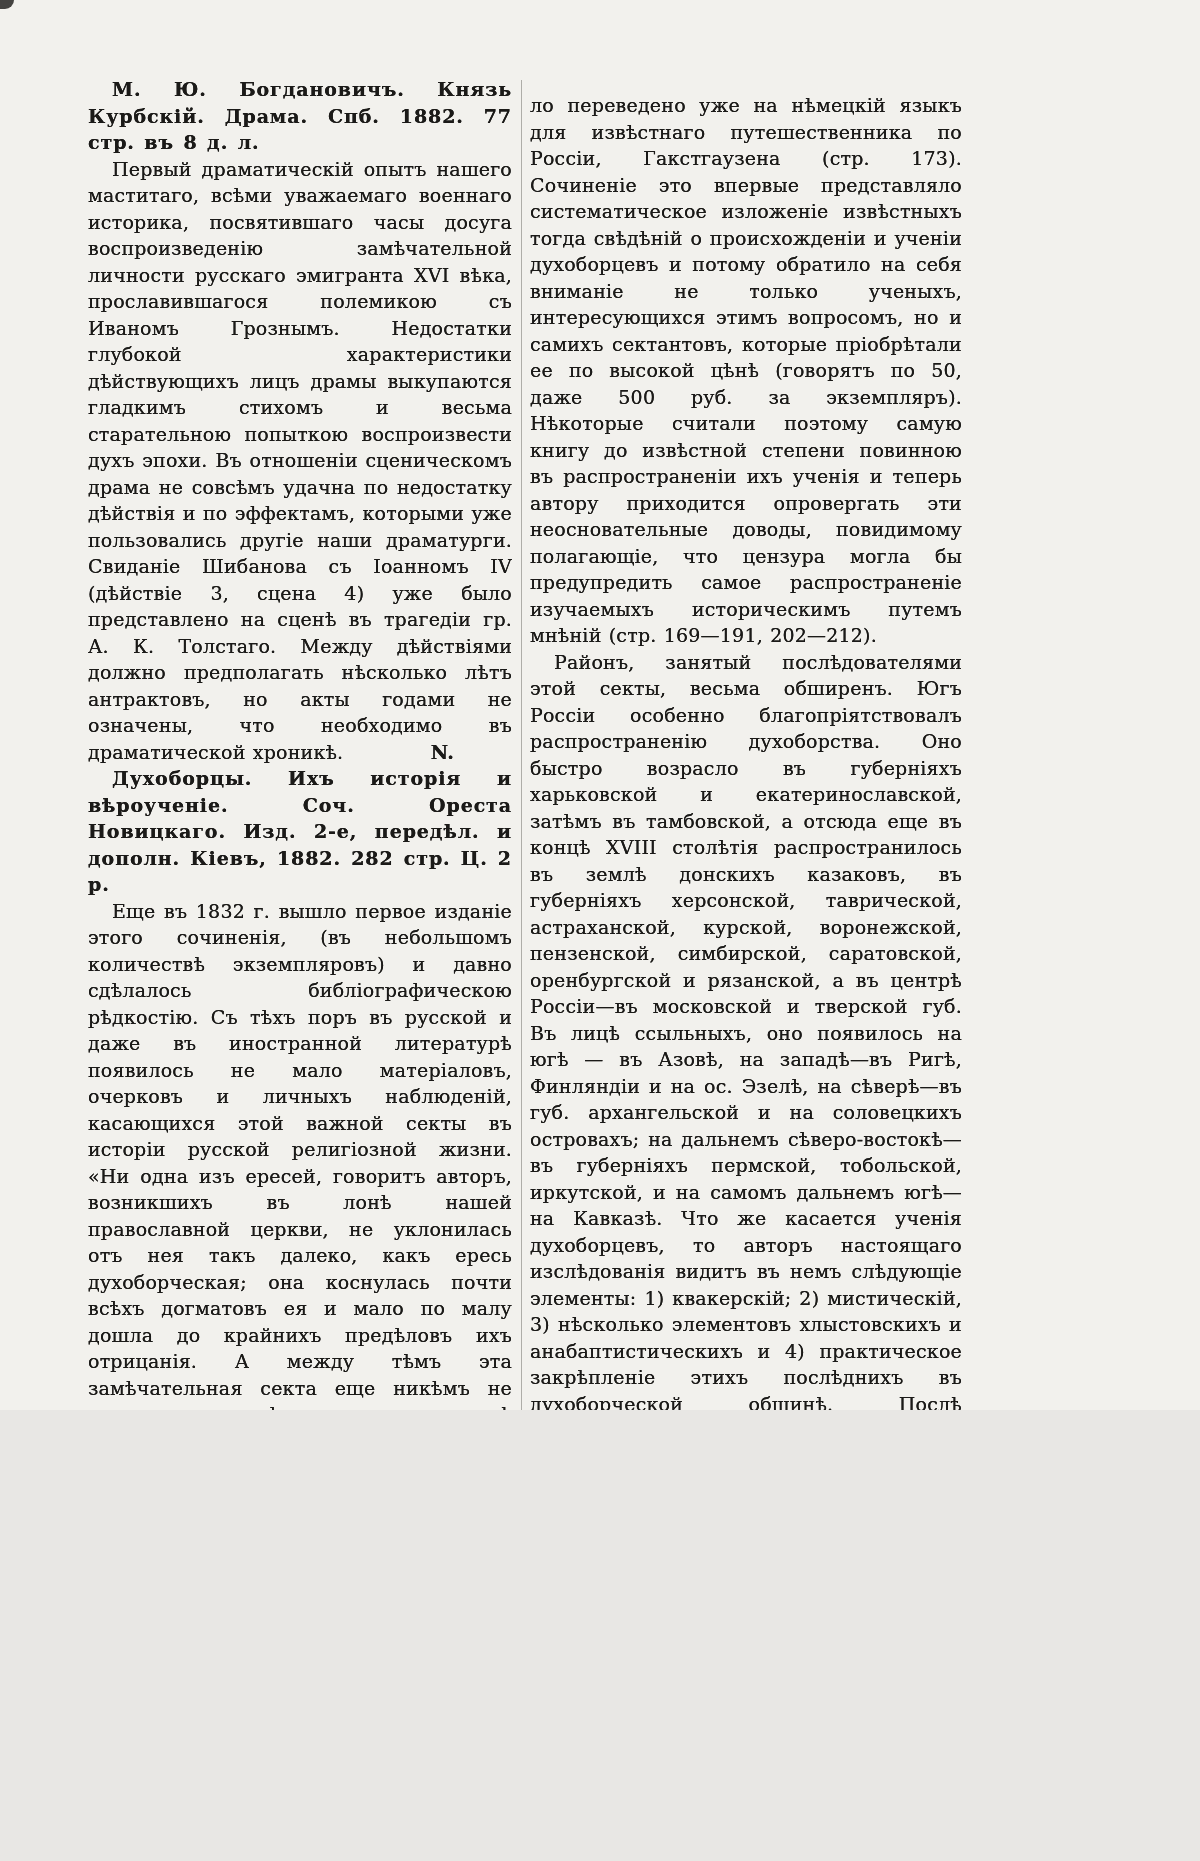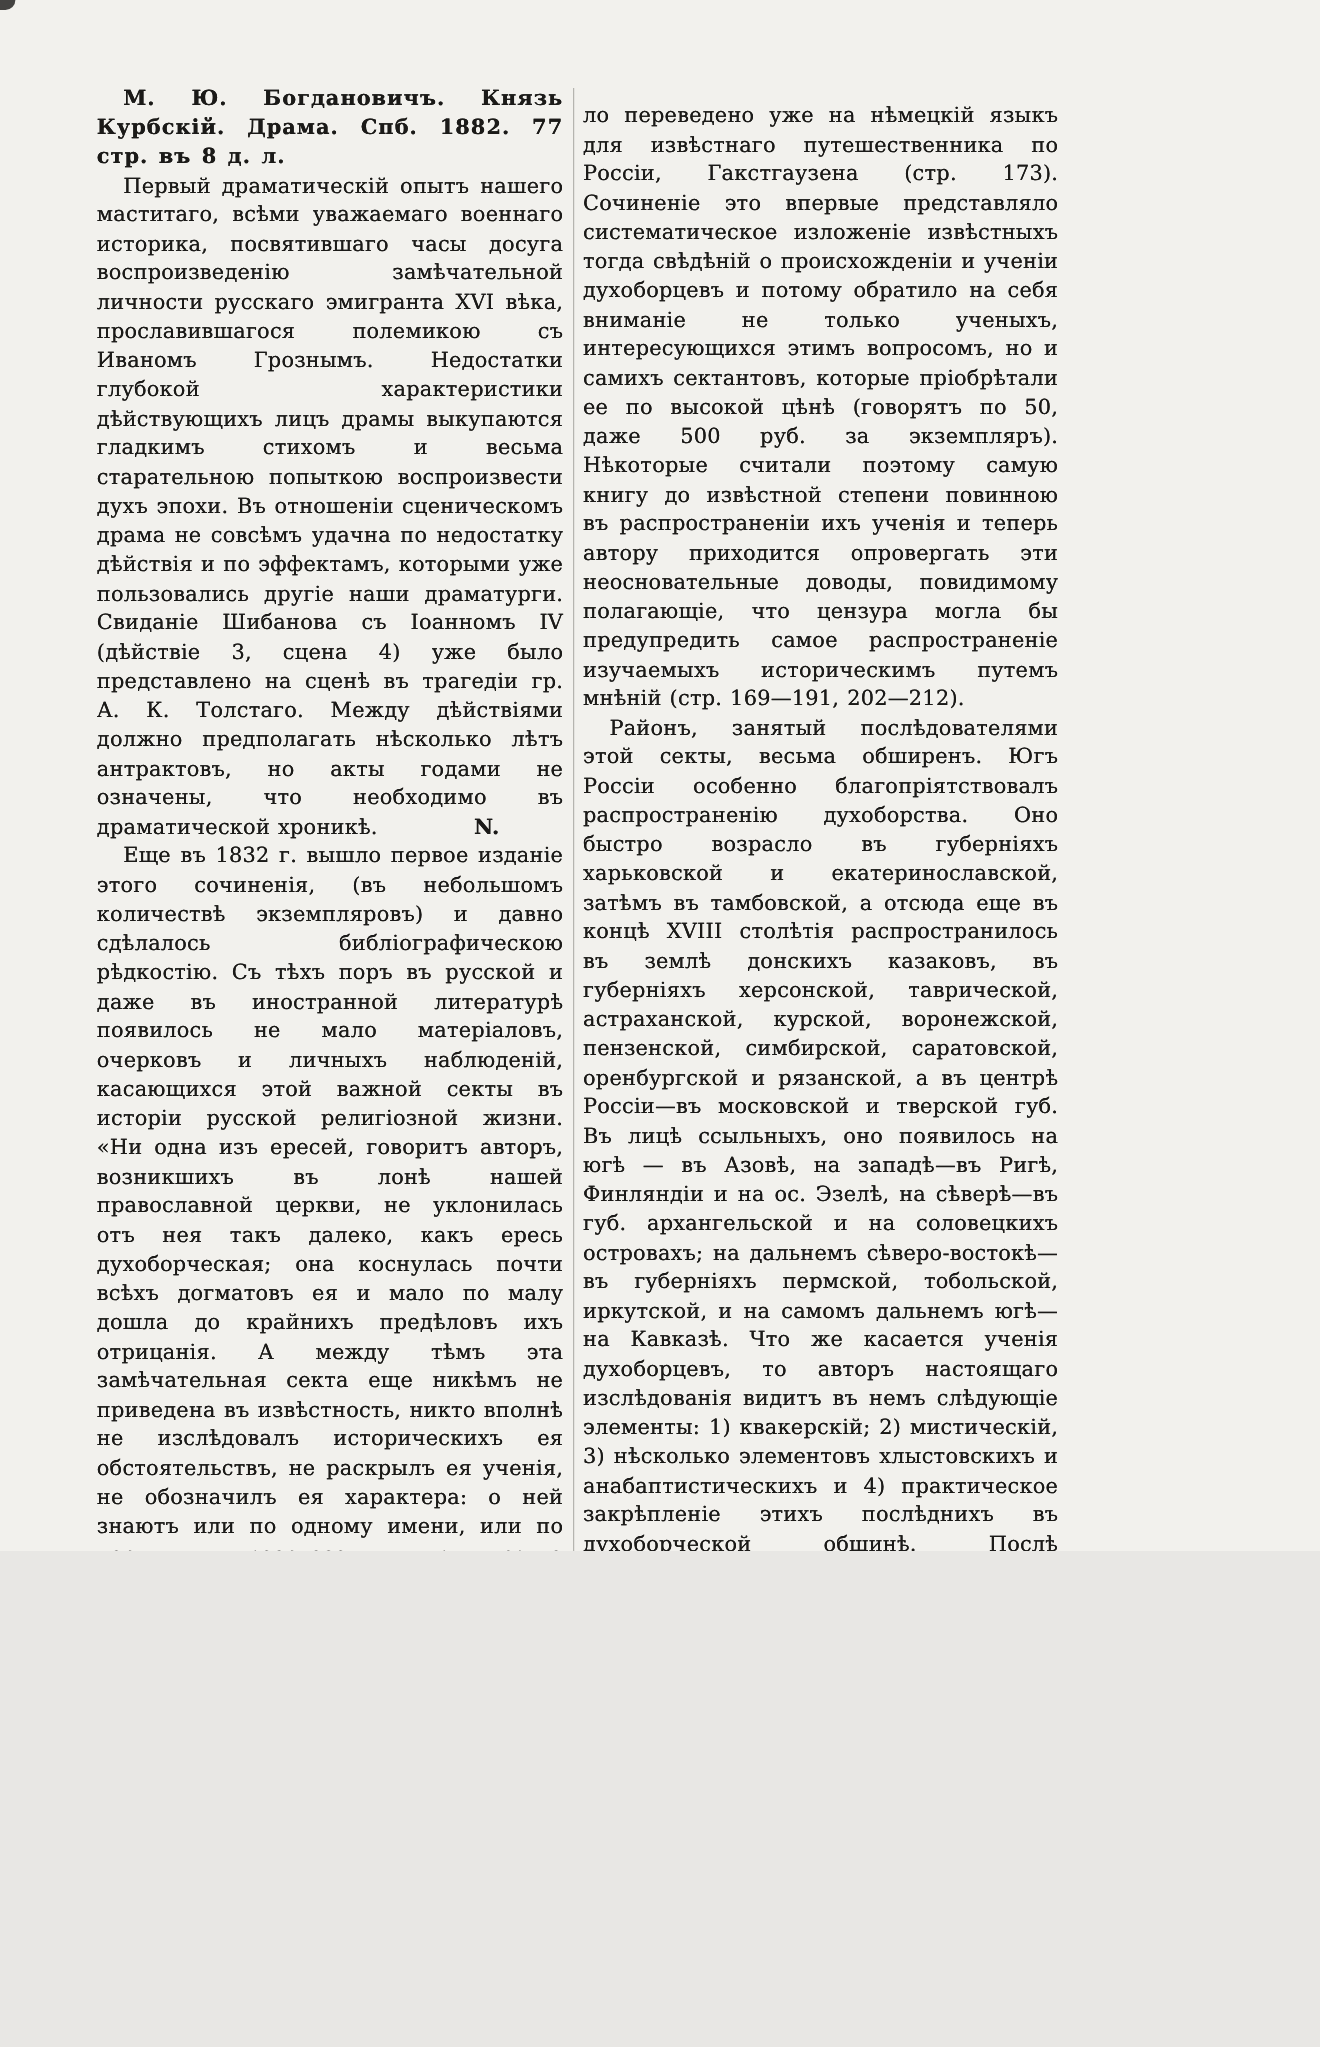--- a/index.html
+++ b/index.html
@@ -80,20 +80,21 @@
 <body>
 
 <div class="page">
 
   <div class="corner-artifact"></div>
 
   <div class="col col-left">
     <p class="heading">М. Ю. Богдановичъ. Князь Курбскій. Драма. Спб. 1882. 77 стр. въ 8 д. л.</p>
     <p>Первый драматическій опытъ нашего маститаго, всѣми уважаемаго военнаго историка, посвятившаго часы досуга воспроизведенію замѣчательной личности русскаго эмигранта XVI вѣка, прославившагося полемикою съ Иваномъ Грознымъ. Недостатки глубокой характеристики дѣйствующихъ лицъ драмы выкупаются гладкимъ стихомъ и весьма старательною попыткою воспроизвести духъ эпохи. Въ отношеніи сценическомъ драма не совсѣмъ удачна по недостатку дѣйствія и по эффектамъ, которыми уже пользовались другіе наши драматурги. Свиданіе Шибанова съ Іоанномъ IV (дѣйствіе 3, сцена 4) уже было представлено на сценѣ въ трагедіи гр. А. К. Толстаго. Между дѣйствіями должно предполагать нѣсколько лѣтъ антрактовъ, но акты годами не означены, что необходимо въ драматической хроникѣ.</p>
     <p class="sig">N.</p>
+    <p class="heading">Духоборцы. Ихъ исторія и вѣроученіе. Соч. Ореста Новицкаго. Изд. 2-е, передѣл. и дополн. Кіевъ, 1882. 282 стр. Ц. 2 р.</p>
     <p>Еще въ 1832 г. вышло первое изданіе этого сочиненія, (въ небольшомъ количествѣ экземпляровъ) и давно сдѣлалось библіографическою рѣдкостію. Съ тѣхъ поръ въ русской и даже въ иностранной литературѣ появилось не мало матеріаловъ, очерковъ и личныхъ наблюденій, касающихся этой важной секты въ исторіи русской религіозной жизни. «Ни одна изъ ересей, говоритъ авторъ, возникшихъ въ лонѣ нашей православной церкви, не уклонилась отъ нея такъ далеко, какъ ересь духоборческая; она коснулась почти всѣхъ догматовъ ея и мало по малу дошла до крайнихъ предѣловъ ихъ отрицанія. А между тѣмъ эта замѣчательная секта еще никѣмъ не приведена въ извѣстность, никто вполнѣ не изслѣдовалъ историческихъ ея обстоятельствъ, не раскрылъ ея ученія, не обозначилъ ея характера: о ней знаютъ или по одному имени, или по частнымъ разсказамъ, не всегда вѣрнымъ». Между тѣмъ, она давно обращала на себя вниманіе даже иностранцевъ, главнымъ образомъ по нѣкоторымъ, сочувственнымъ имъ, чертамъ. Такъ, сочиненіе О. М. Новицкаго въ его первоначальномъ видѣ бы-</p>
   </div>
 
   <div class="column-divider"></div>
 
   <div class="col col-right">
     <p class="cont">ло переведено уже на нѣмецкій языкъ для извѣстнаго путешественника по Россіи, Гакстгаузена (стр. 173). Сочиненіе это впервые представляло систематическое изложеніе извѣстныхъ тогда свѣдѣній о происхожденіи и ученіи духоборцевъ и потому обратило на себя вниманіе не только ученыхъ, интересующихся этимъ вопросомъ, но и самихъ сектантовъ, которые пріобрѣтали ее по высокой цѣнѣ (говорятъ по 50, даже 500 руб. за экземпляръ). Нѣкоторые считали поэтому самую книгу до извѣстной степени повинною въ распространеніи ихъ ученія и теперь автору приходится опровергать эти неосновательные доводы, повидимому полагающіе, что цензура могла бы предупредить самое распространеніе изучаемыхъ историческимъ путемъ мнѣній (стр. 169—191, 202—212).</p>
     <p>Районъ, занятый послѣдователями этой секты, весьма обширенъ. Югъ Россіи особенно благопріятствовалъ распространенію духоборства. Оно быстро возрасло въ губерніяхъ харьковской и екатеринославской, затѣмъ въ тамбовской, а отсюда еще въ концѣ XVIII столѣтія распространилось въ землѣ донскихъ казаковъ, въ губерніяхъ херсонской, таврической, астраханской, курской, воронежской, пензенской, симбирской, саратовской, оренбургской и рязанской, а въ центрѣ Россіи—въ московской и тверской губ. Въ лицѣ ссыльныхъ, оно появилось на югѣ — въ Азовѣ, на западѣ—въ Ригѣ, Финляндіи и на ос. Эзелѣ, на сѣверѣ—въ губ. архангельской и на соловецкихъ островахъ; на дальнемъ сѣверо-востокѣ—въ губерніяхъ пермской, тобольской, иркутской, и на самомъ дальнемъ югѣ—на Кавказѣ. Что же касается ученія духоборцевъ, то авторъ настоящаго изслѣдованія видитъ въ немъ слѣдующіе элементы: 1) квакерскій; 2) мистическій, 3) нѣсколько элементовъ хлыстовскихъ и анабаптистическихъ и 4) практическое закрѣпленіе этихъ послѣднихъ въ духоборческой общинѣ. Послѣ Капустина (въ концѣ XVIII стол.) мы уже не встрѣчаемъ въ средѣ духоборцевъ ни выдающихся пропагандистовъ и дополнителей ихъ ученія, ни замѣчательныхъ организаторовъ ихъ общества, (стр. 31—37).</p>
   </div>
 

